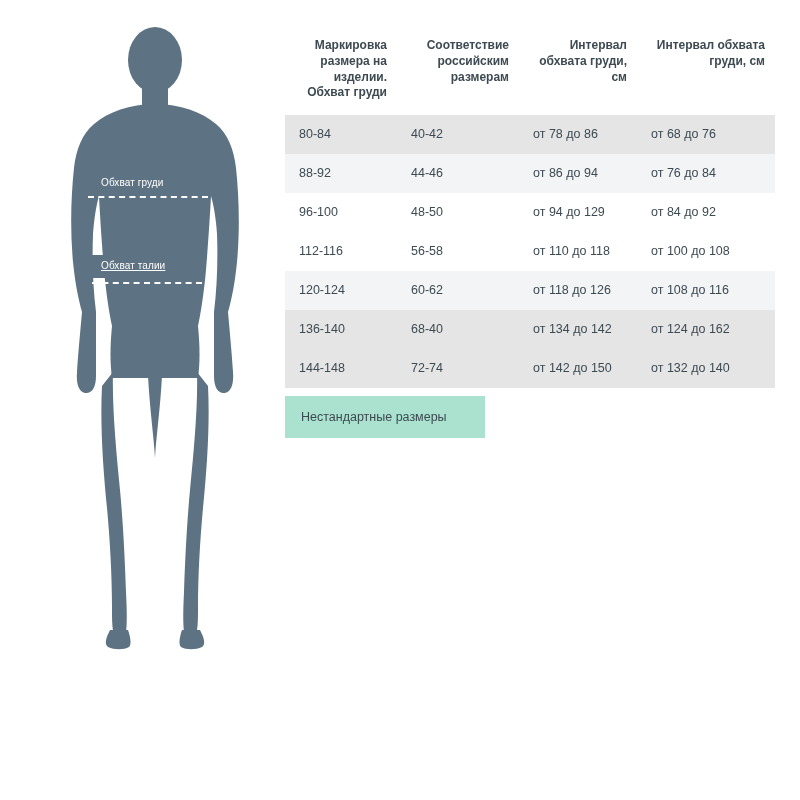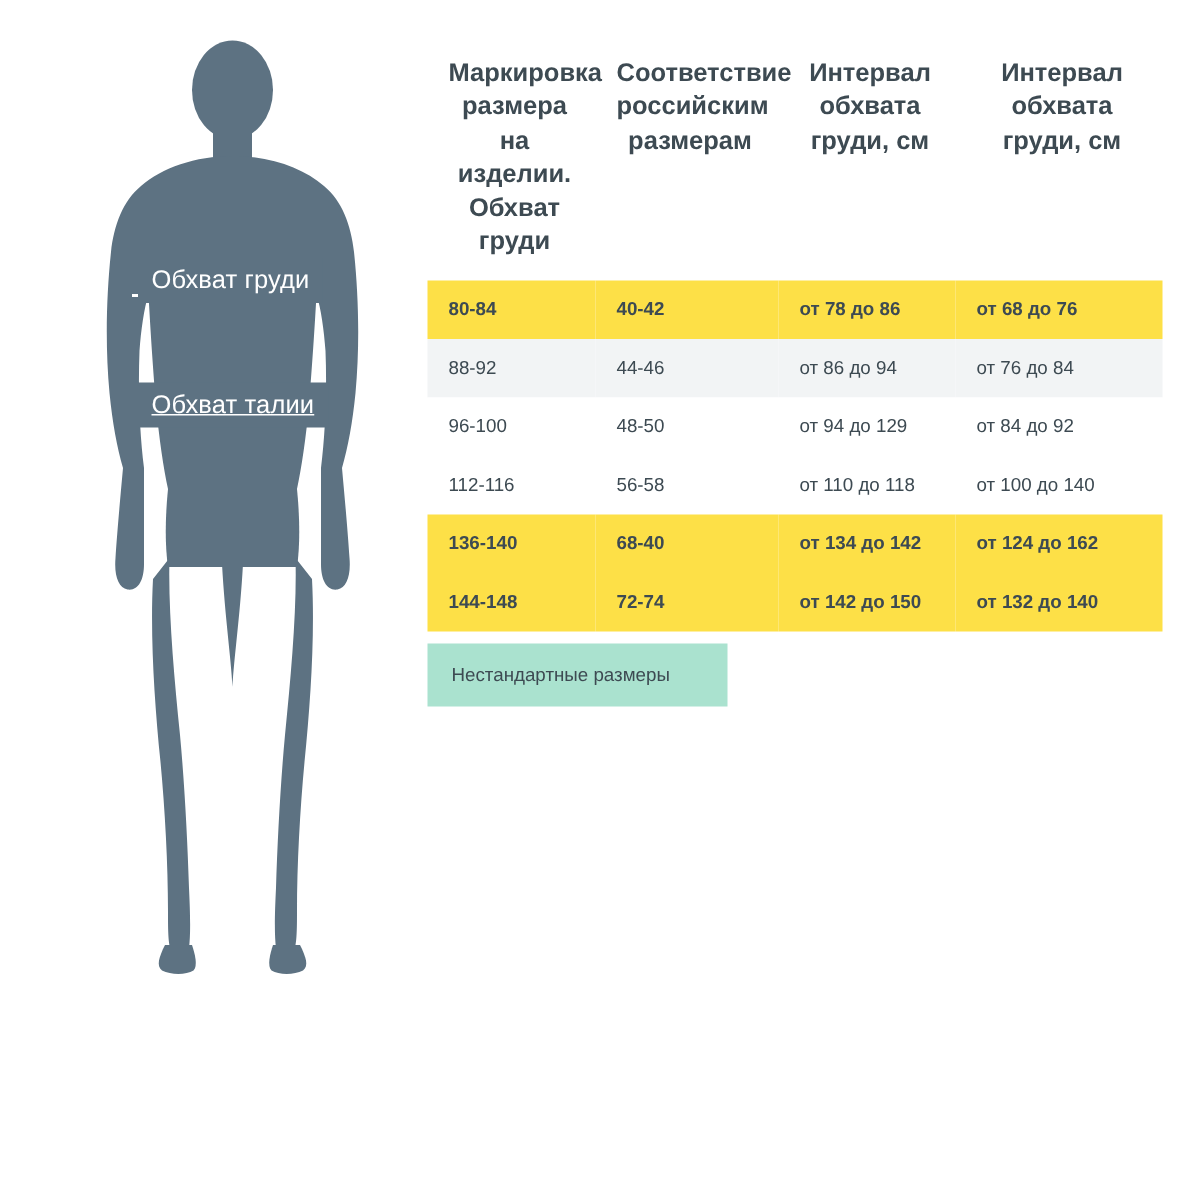--- a/index.html
+++ b/index.html
@@ -28,21 +28,21 @@
     width: 250px;
     height: 640px;
   }
   .figure-svg {
     display: block;
   }
   .measure-label {
     position: absolute;
     background: #5d7282;
     color: #ffffff;
-    font-size: 17px;
+    font-size: 10px;
     line-height: 1;
     padding: 6px 9px 7px 9px;
     white-space: nowrap;
     letter-spacing: 0.1px;
   }
   .label-chest {
     left: 62px;
     top: 152px;
   }
   .label-waist {
@@ -72,38 +72,37 @@
     left: 285px;
     top: 28px;
     width: 490px;
   }
   table.size-table {
     border-collapse: collapse;
     width: 490px;
     table-layout: fixed;
   }
   table.size-table th {
-    text-align: center;
+    text-align: right;
     vertical-align: top;
-    font-size: 17px;
+    font-size: 12px;
     font-weight: bold;
     color: #3d4a52;
     padding: 10px 10px 14px 14px;
     line-height: 1.32;
   }
   table.size-table td {
     font-size: 12.5px;
     color: #3d4a52;
     padding: 12px 10px 12px 14px;
     line-height: 1.2;
     white-space: nowrap;
   }
   tr.row-accent td {
-    background: #fde047;
-    font-weight: bold;
+    background: #e5e5e5;
   }
   tr.row-alt td {
     background: #f2f4f5;
   }
   tr.row-plain td {
     background: #ffffff;
   }
   col.c1 { width: 112px; }
   col.c2 { width: 122px; }
   col.c3 { width: 118px; }
@@ -233,21 +232,27 @@
         <tr class="row-plain">
           <td>96-100</td>
           <td>48-50</td>
           <td>от 94 до 129</td>
           <td>от 84 до 92</td>
         </tr>
         <tr class="row-plain">
           <td>112-116</td>
           <td>56-58</td>
           <td>от 110 до 118</td>
-          <td>от 100 до 140</td>
+          <td>от 100 до 108</td>
+        </tr>
+        <tr class="row-alt">
+          <td>120-124</td>
+          <td>60-62</td>
+          <td>от 118 до 126</td>
+          <td>от 108 до 116</td>
         </tr>
         <tr class="row-accent">
           <td>136-140</td>
           <td>68-40</td>
           <td>от 134 до 142</td>
           <td>от 124 до 162</td>
         </tr>
         <tr class="row-accent">
           <td>144-148</td>
           <td>72-74</td>

